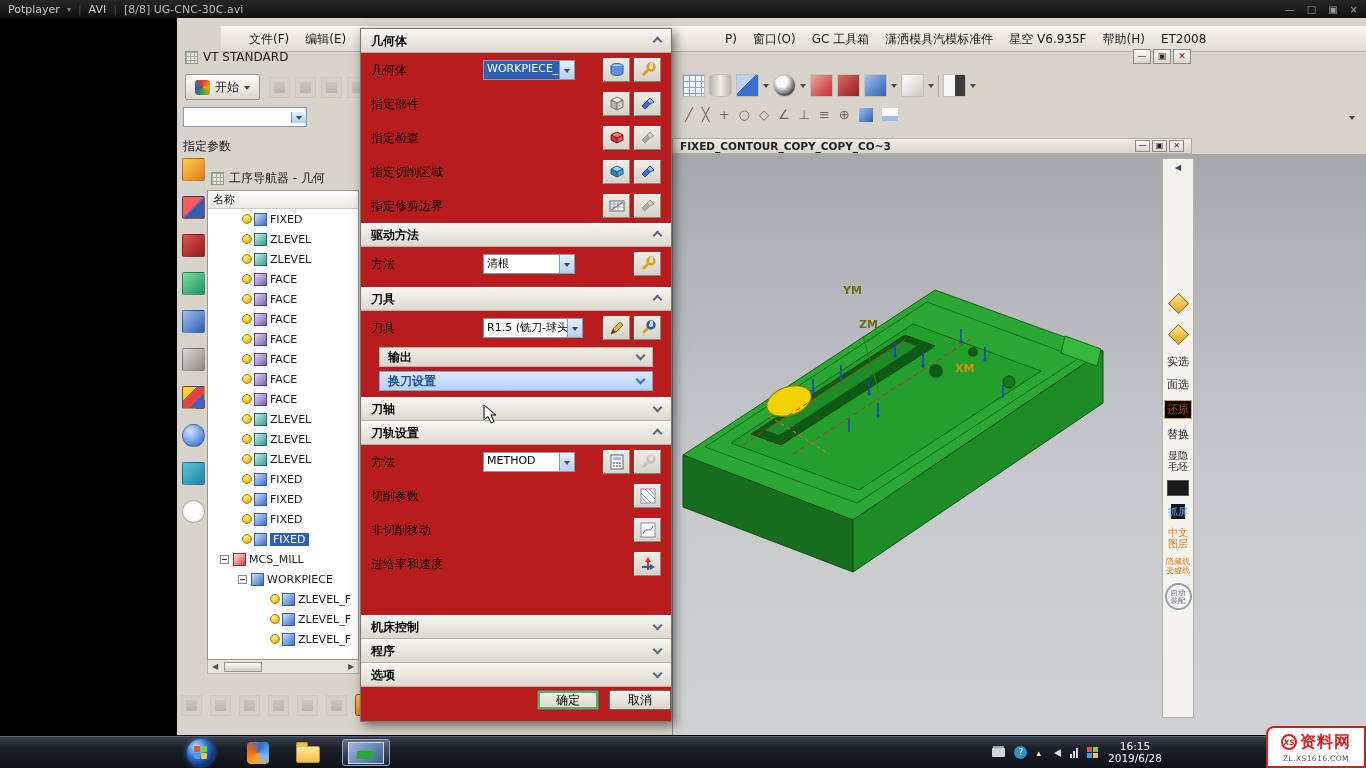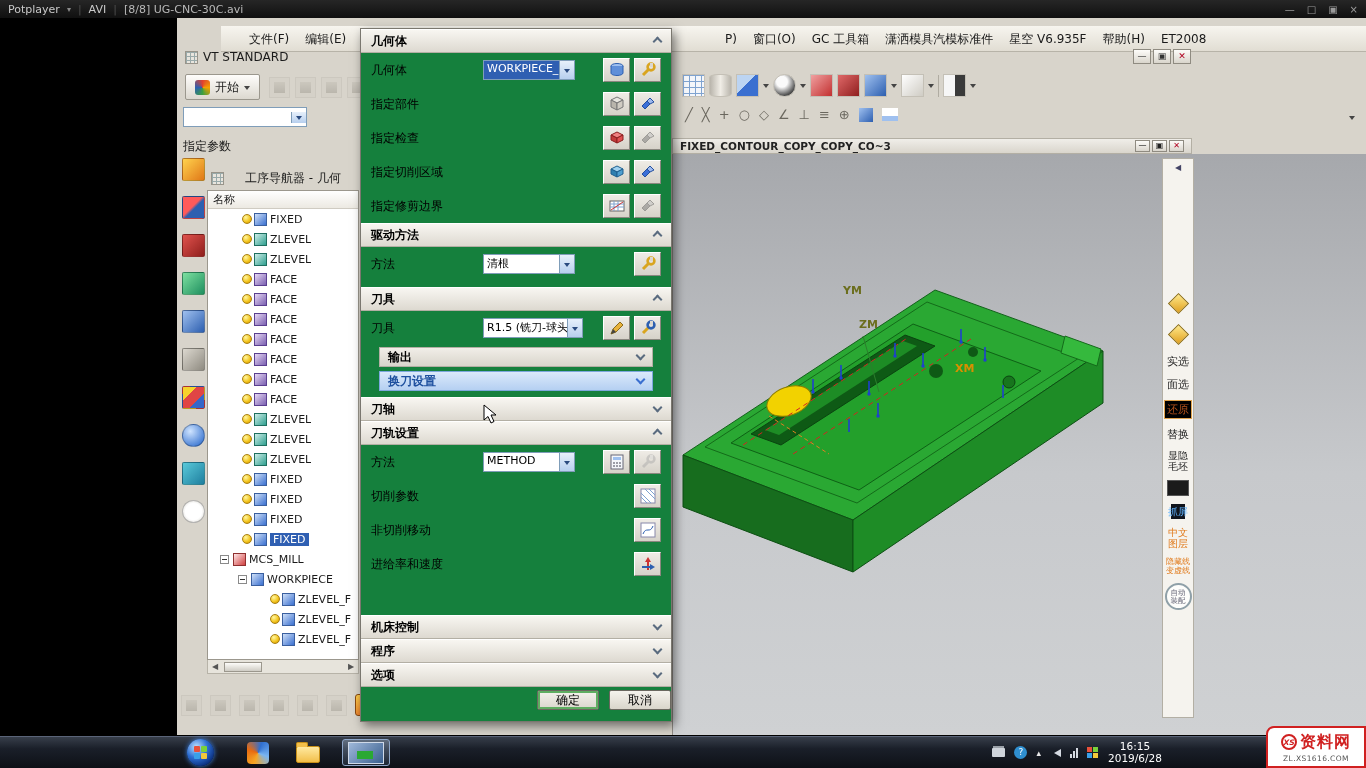--- a/index.html
+++ b/index.html
@@ -80,21 +80,21 @@
 .ls4{background:linear-gradient(135deg,#7de0a0,#1f8f5f);}
 .ls5{background:linear-gradient(135deg,#9fc0ef,#2d5fb0);}
 .ls6{background:linear-gradient(135deg,#dcd8cf,#8f8b81);}
 .ls7{background:linear-gradient(135deg,#f6d32c 33%,#e04545 33% 66%,#3567c9 66%);}
 .ls8{background:radial-gradient(circle at 35% 30%,#cfe4ff,#1f62c9);border-radius:50%;}
 .ls9{background:linear-gradient(135deg,#59c9d9,#1f7f9f);}
 .ls10{background:radial-gradient(#ffffff 55%,#cfccc4);border-radius:50%;}
 
 
 .nav-wrap{position:absolute;left:30px;top:148px;width:152px;height:508px;display:flex;flex-direction:column;}
-.nav-title{height:24px;display:flex;align-items:center;gap:21px;font-size:12px;padding-left:4px;}
+.nav-title{height:24px;display:flex;align-items:center;gap:5px;font-size:12px;padding-left:4px;}
 .nav-body{flex:1;background:#fff;border:1px solid #9b978d;display:flex;flex-direction:column;overflow:hidden;}
 .nav-cols{height:18px;flex:none;display:flex;align-items:center;padding:0 5px;font-size:11px;
   background:linear-gradient(#ffffff,#ece9e2);border-bottom:1px solid #cfcbc2;}
 .tree{flex:1;overflow:hidden;}
 .tree-row{height:20px;display:flex;align-items:center;font-size:11px;white-space:nowrap;overflow:hidden;}
 .tree-row.op{padding-left:34px;}
 .tree-row.lvl0{padding-left:12px;}
 .tree-row.lvl1{padding-left:30px;}
 .tree-row.lvl2{padding-left:62px;}
 .t-exp{width:9px;height:9px;flex:none;border:1px solid #8a8a8a;background:#fff;position:relative;margin-right:4px;display:none;}
@@ -150,21 +150,21 @@
 .rt.two{font-size:10px;line-height:11px;}
 .rt.dark .ic{display:block;width:22px;height:16px;background:#1b1b1b;border:1px solid #555;}
 .rt.shot{background:#10141c;color:#5fb3ff;font-size:10px;line-height:11px;padding:2px 0;width:14px;}
 .rt.orange{color:#e07818;font-size:10px;line-height:11px;}
 .rt.tiny{font-size:8px;line-height:9px;}
 .rt.circle{width:27px;height:27px;border:2px solid #8fa0a8;border-radius:50%;font-size:7.5px;
   line-height:8px;color:#667;background:#fdfdfb;justify-content:center;}
 .rt.circle .lbl{width:22px;}
 
 
-.dialog{position:absolute;left:360px;top:28px;width:312px;height:694px;background:#15803d;
+.dialog{position:absolute;left:360px;top:28px;width:312px;height:694px;background:#b91c1c;
   border:1px solid #7a776f;box-shadow:3px 4px 10px rgba(0,0,0,.5);display:flex;
   flex-direction:column;font-size:12px;z-index:40;}
 .dsec{height:24px;flex:none;display:flex;align-items:center;padding:0 10px;font-weight:bold;
   background:linear-gradient(#f8f6f1,#ddd9d0);border-top:1px solid #fff;border-bottom:1px solid #b3afa4;}
 .chev{width:7px;height:7px;border-left:2px solid #5a6b7f;border-bottom:2px solid #5a6b7f;
   transform:rotate(135deg);margin-left:auto;flex:none;}
 .chev.down{transform:rotate(-45deg);margin-top:-4px;}
 .drow{height:34px;flex:none;display:flex;align-items:center;padding:0 10px;}
 .dlabel{font-size:12px;}
 .w112{width:112px;flex:none;}

